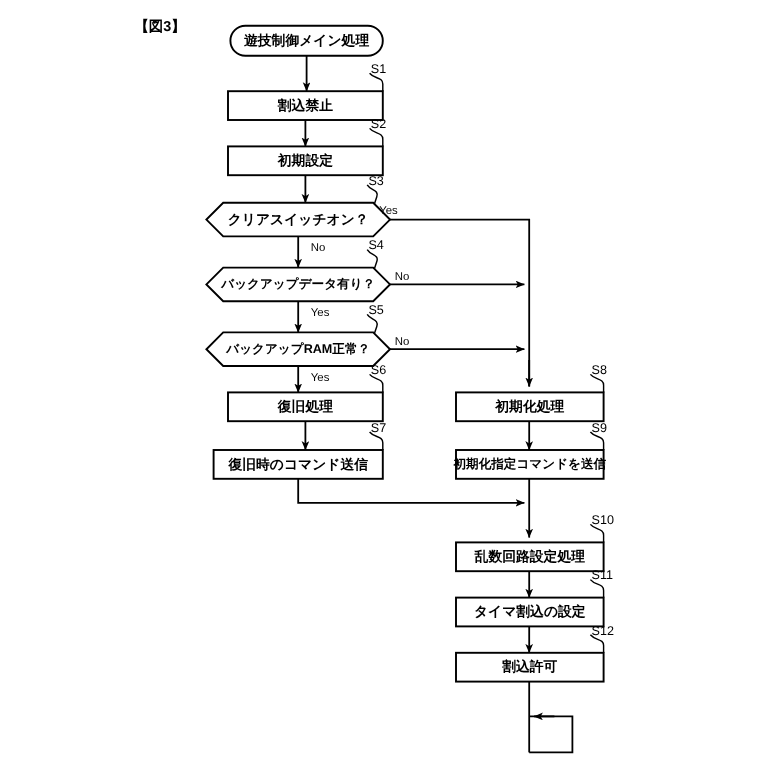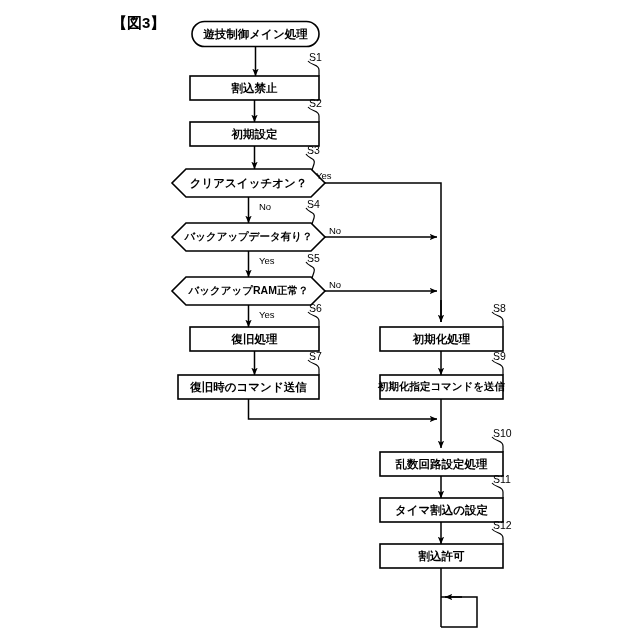--- a/index.html
+++ b/index.html
@@ -19,21 +19,21 @@
     position: absolute;
     left: 0;
     top: 0;
     width: 640px;
     height: 640px;
   }
   .fig-title {
     position: absolute;
     left: 112px;
     top: 14px;
-    font-size: 15px;
+    font-size: 12px;
     font-weight: bold;
     letter-spacing: 0px;
     white-space: nowrap;
   }
   svg.flow {
     position: absolute;
     left: 0;
     top: 0;
     width: 640px;
     height: 640px;

